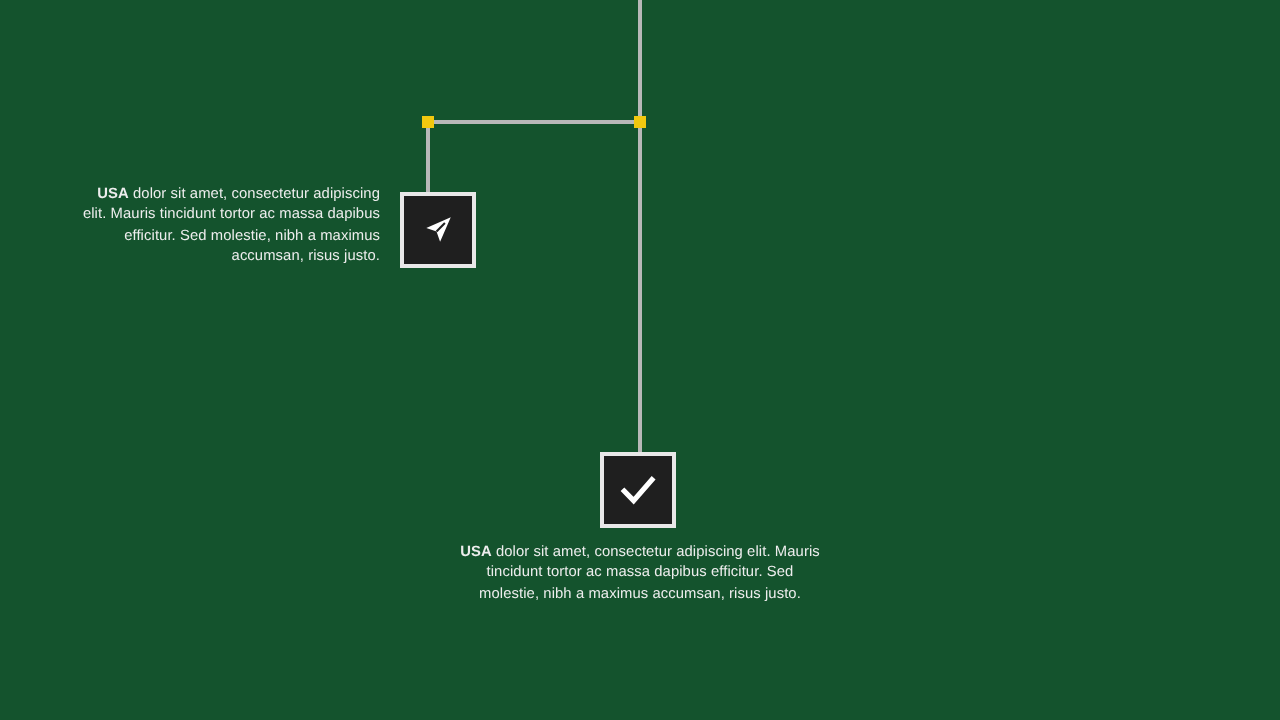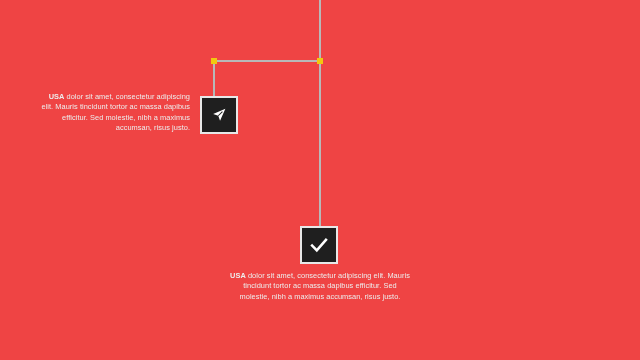--- a/index.html
+++ b/index.html
@@ -4,21 +4,21 @@
 <style>
   html, body {
     margin: 0;
     padding: 0;
     background: #242424;
   }
   #canvas {
     position: relative;
     width: 640px;
     height: 360px;
-    background: #ef4444;
+    background: #14532d;
     overflow: hidden;
     font-family: "Liberation Sans", sans-serif;
     -webkit-font-smoothing: antialiased;
   }
 
   
   .line {
     position: absolute;
     background: #b8b8b8;
   }

